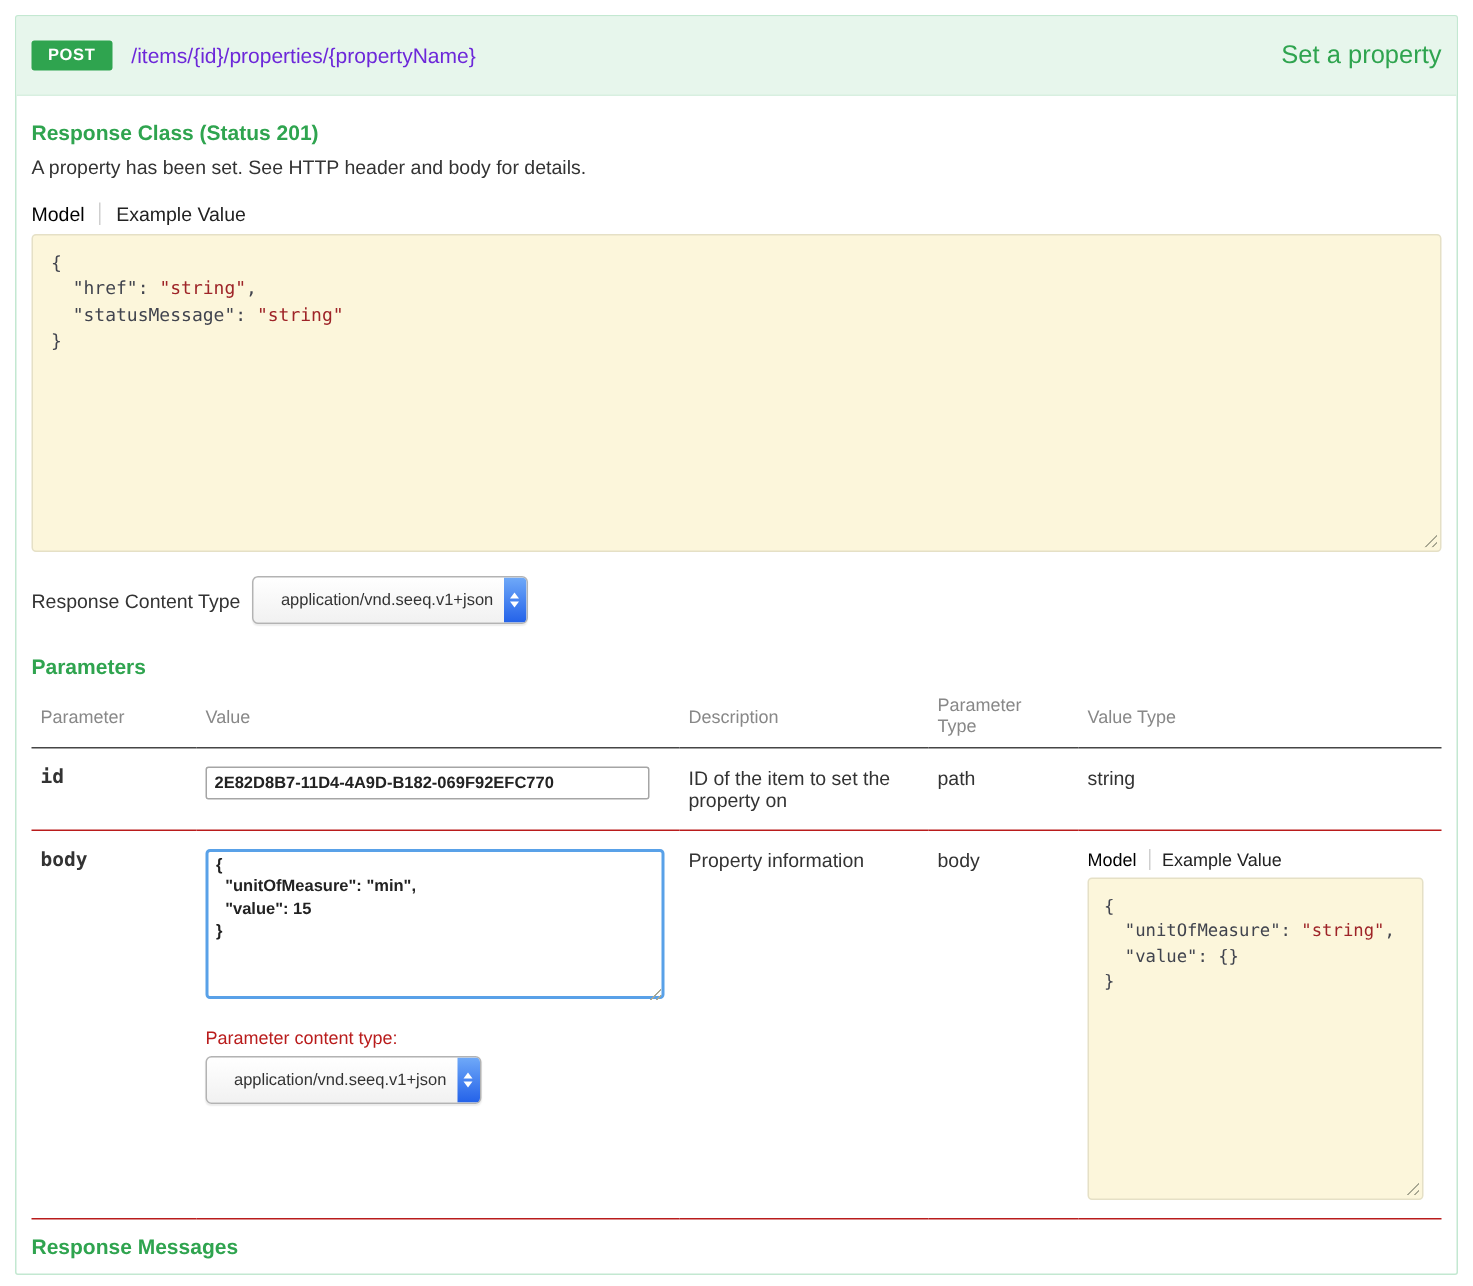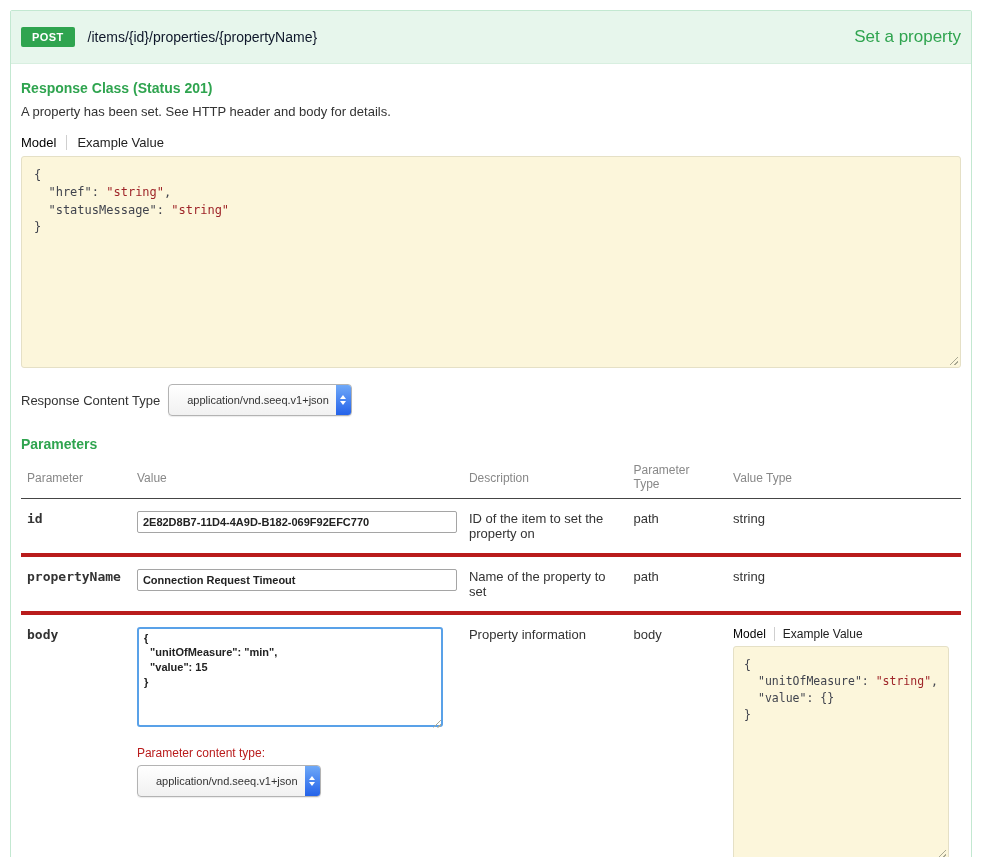--- a/index.html
+++ b/index.html
@@ -22,21 +22,21 @@
     display: flex; align-items: center;
     padding: 16px 10px;
     border-bottom: 1px solid #d8efe0;
     cursor: pointer;
   }
   .method-badge {
     background: #2fa44f; color: #fff;
     font-size: 11px; font-weight: bold; letter-spacing: .4px;
     padding: 4px 11px; border-radius: 2px;
   }
-  .op-path { font-size: 14px; color: #0f172a; margin-left: 13px; text-decoration: none; }
+  .op-path { font-size: 14px; color: #6d28d9; margin-left: 13px; text-decoration: none; }
   .op-summary { margin-left: auto; font-size: 17px; color: #2fa44f; text-decoration: none; }
   
   .op-content { padding: 12px 10px 10px; }
   .green-heading {
     color: #2fa44f; font-size: 14px; font-weight: 700;
     margin: 4px 0 8px;
   }
   .response-desc { font-size: 13px; color: #333; margin: 0 0 16px; }
   .tabs { display: flex; align-items: center; font-size: 13px; margin-bottom: 6px; }
   .tab { cursor: pointer; }
@@ -84,26 +84,26 @@
   .params-heading { margin-top: 20px; }
   .params-table { width: 100%; border-collapse: collapse; }
   .params-table th {
     text-align: left; font-weight: 400; font-size: 12px; color: #888;
     padding: 4px 6px 6px; border-bottom: 1px solid #454545; vertical-align: middle;
   }
   .th-narrow { display: block; width: 62px; line-height: 1.15; }
   .params-table td {
     vertical-align: top;
     padding: 12px 6px 12px;
-    border-bottom: 4px solid #b91c1c;
+    border-bottom: 1px solid #b91c1c;
     font-size: 13px; color: #333;
   }
   .p-name { font-family: "DejaVu Sans Mono", "Liberation Mono", monospace; font-weight: bold; font-size: 13px; color: #1e1e1e; }
   .p-input {
-    width: 320px; height: 22px;
+    width: 296px; height: 22px;
     border: 1px solid #a5a5a5; border-radius: 2px;
     padding: 1px 5px;
     font-family: "Liberation Sans", sans-serif;
     font-size: 11px; font-weight: bold; color: #222;
   }
   .p-desc { font-weight: normal; }
   .ta-wrap { position: relative; width: 306px; }
   .body-input {
     width: 306px; height: 100px;
     border: 2px solid #59a1e8; border-radius: 3px;
@@ -178,27 +178,20 @@
               <span class="th-narrow">Parameter Type</span>
             </th>
           <th><span>Value Type</span></th>
         </tr>
       </thead>
       <tbody>
         <tr>
           <td class="p-name">id</td>
           <td><input class="p-input" type="text" value="2E82D8B7-11D4-4A9D-B182-069F92EFC770" style=""></td>
           <td class="p-desc">ID of the item to set the property on</td>
-          <td>path</td>
-          <td>string</td>
-        </tr>
-        <tr>
-          <td class="p-name">propertyName</td>
-          <td><input class="p-input" type="text" value="Connection Request Timeout" style=""></td>
-          <td class="p-desc">Name of the property to set</td>
           <td>path</td>
           <td>string</td>
         </tr>
         <tr>
           <td class="p-name">body</td>
           <td>
             <div class="ta-wrap">
               <textarea class="body-input" spellcheck="false" style="">{
   "unitOfMeasure": "min",
   "value": 15

